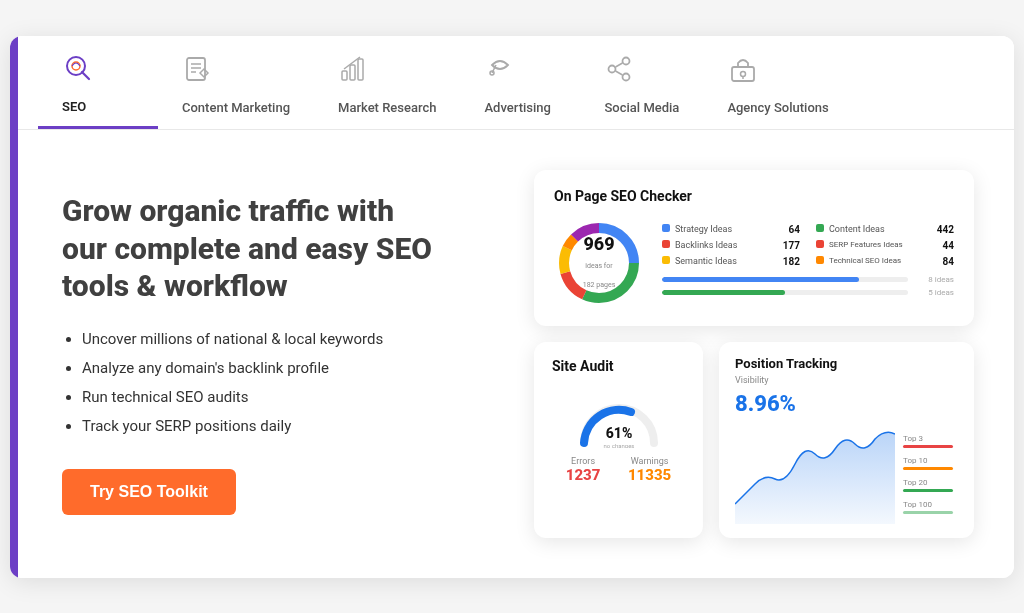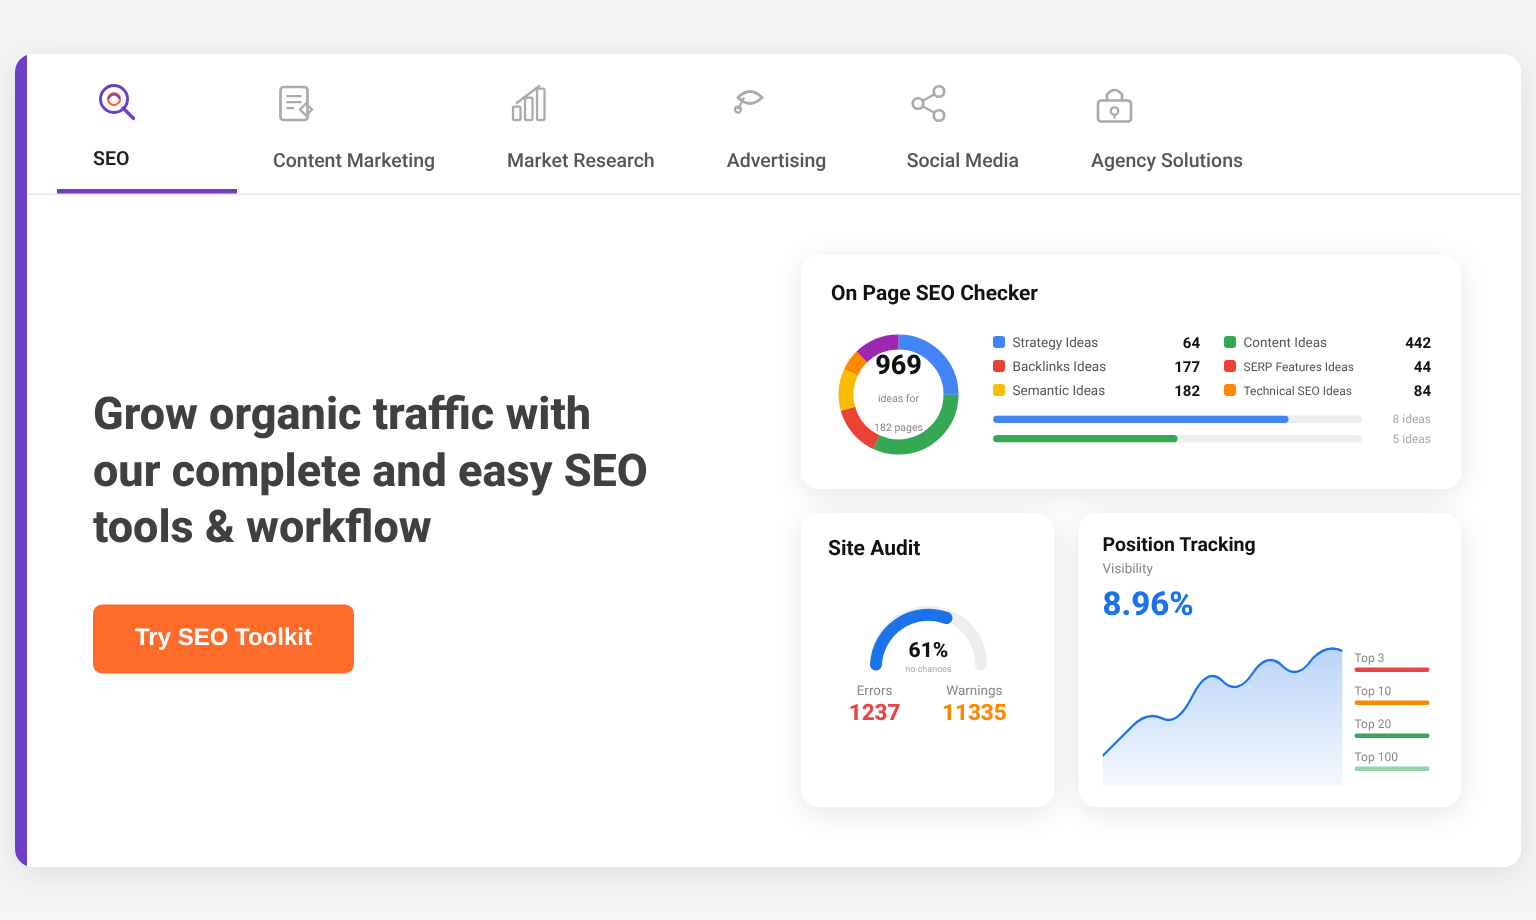--- a/index.html
+++ b/index.html
@@ -395,20 +395,26 @@
             </svg>
           </span>
           <span class="tab-label">Agency Solutions</span>
         </div>
       </nav>
 
       <div class="body-area">
 
         <div class="left-side">
           <h1 class="headline">Grow organic traffic with our complete and easy SEO tools &amp; workflow</h1>
+          <ul class="bullets">
+            <li>Uncover millions of national &amp; local keywords</li>
+            <li>Analyze any domain's backlink profile</li>
+            <li>Run technical SEO audits</li>
+            <li>Track your SERP positions daily</li>
+          </ul>
           <button class="cta-btn">Try SEO Toolkit</button>
         </div>
 
         <div class="right-side">
 
           <div class="card">
             <div class="card-title">On Page SEO Checker</div>
             <div class="seo-checker-body">
 
               <div class="donut-wrap">

